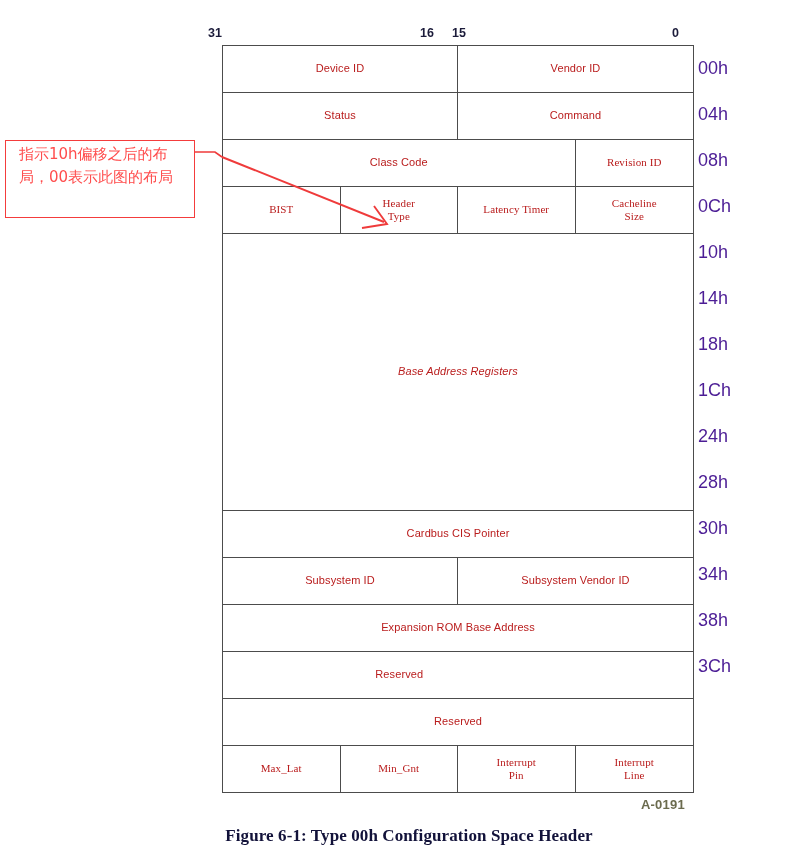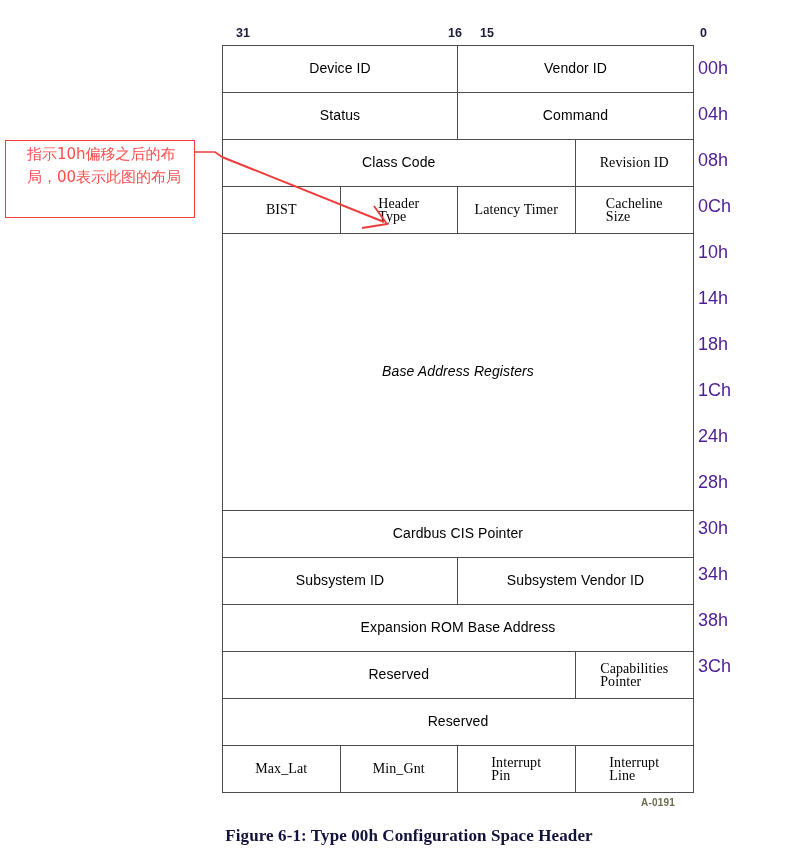--- a/index.html
+++ b/index.html
@@ -11,21 +11,21 @@
     width: 786px;
     height: 865px;
     position: relative;
     font-family: "Liberation Sans", sans-serif;
     overflow: hidden;
   }
 
   
   .bit-ruler {
     position: absolute;
-    left: 238px;
+    left: 210px;
     top: 26px;
     width: 472px;
     height: 18px;
   }
   .bit-label {
     position: absolute;
     top: 0;
     font-size: 12.5px;
     font-weight: bold;
     color: #1b1b3a;
@@ -54,22 +54,23 @@
     border-bottom: 1.4px solid #4c4c4c;
     position: relative;
   }
   .reg-row:last-child { border-bottom: none; }
 
   .reg-cell {
     box-sizing: border-box;
     display: flex;
     align-items: center;
     justify-content: center;
-    font-size: 14px;
-    color: #000000;
+    text-align: center;
+    font-size: 11px;
+    color: #b91c1c;
     border-right: 1.4px solid #4c4c4c;
     line-height: 13.5px;
     padding: 2px 3px;
     height: 46px;
     letter-spacing: .1px;
   }
   .reg-cell:last-child { border-right: none; }
 
   .w-100 { width: 100%; }
   .w-50  { width: 50%; }
@@ -97,21 +98,21 @@
   
   .callout {
     position: absolute;
     left: 5px;
     top: 140px;
     width: 190px;
     height: 78px;
     box-sizing: border-box;
     border: 1.6px solid #f43c3c;
     background: transparent;
-    padding: 2px 5px 0 21px;
+    padding: 2px 5px 0 13px;
     color: #ff4d4d;
     font-size: 15px;
     line-height: 23px;
     font-family: "DejaVu Sans", sans-serif;
     font-weight: normal;
   }
 
   .arrow-layer {
     position: absolute;
     left: 0;
@@ -119,21 +120,21 @@
     width: 786px;
     height: 865px;
     pointer-events: none;
   }
 
   
   .fig-code {
     position: absolute;
     left: 641px;
     top: 797px;
-    font-size: 10px;
+    font-size: 13px;
     font-weight: bold;
     color: #6b6b4e;
     letter-spacing: .2px;
   }
   .fig-caption {
     position: absolute;
     left: 0;
     top: 826px;
     width: 786px;
     text-align: center;
@@ -201,26 +202,20 @@
     <div class="reg-cell w-50">Subsystem ID</div>
     <div class="reg-cell w-50">Subsystem Vendor ID</div>
   </div>
 
   <div class="reg-row">
     <div class="reg-cell w-100">Expansion ROM Base Address</div>
   </div>
 
   <div class="reg-row">
     <div class="reg-cell w-75">Reserved</div>
-    <div class="reg-cell w-25">
-      <div>
-        <div>Capabilities</div>
-        <div>Pointer</div>
-      </div>
-    </div>
   </div>
 
   <div class="reg-row">
     <div class="reg-cell w-100">Reserved</div>
   </div>
 
   <div class="reg-row">
     <div class="reg-cell w-25">Max_Lat</div>
     <div class="reg-cell w-25">Min_Gnt</div>
     <div class="reg-cell w-25">

